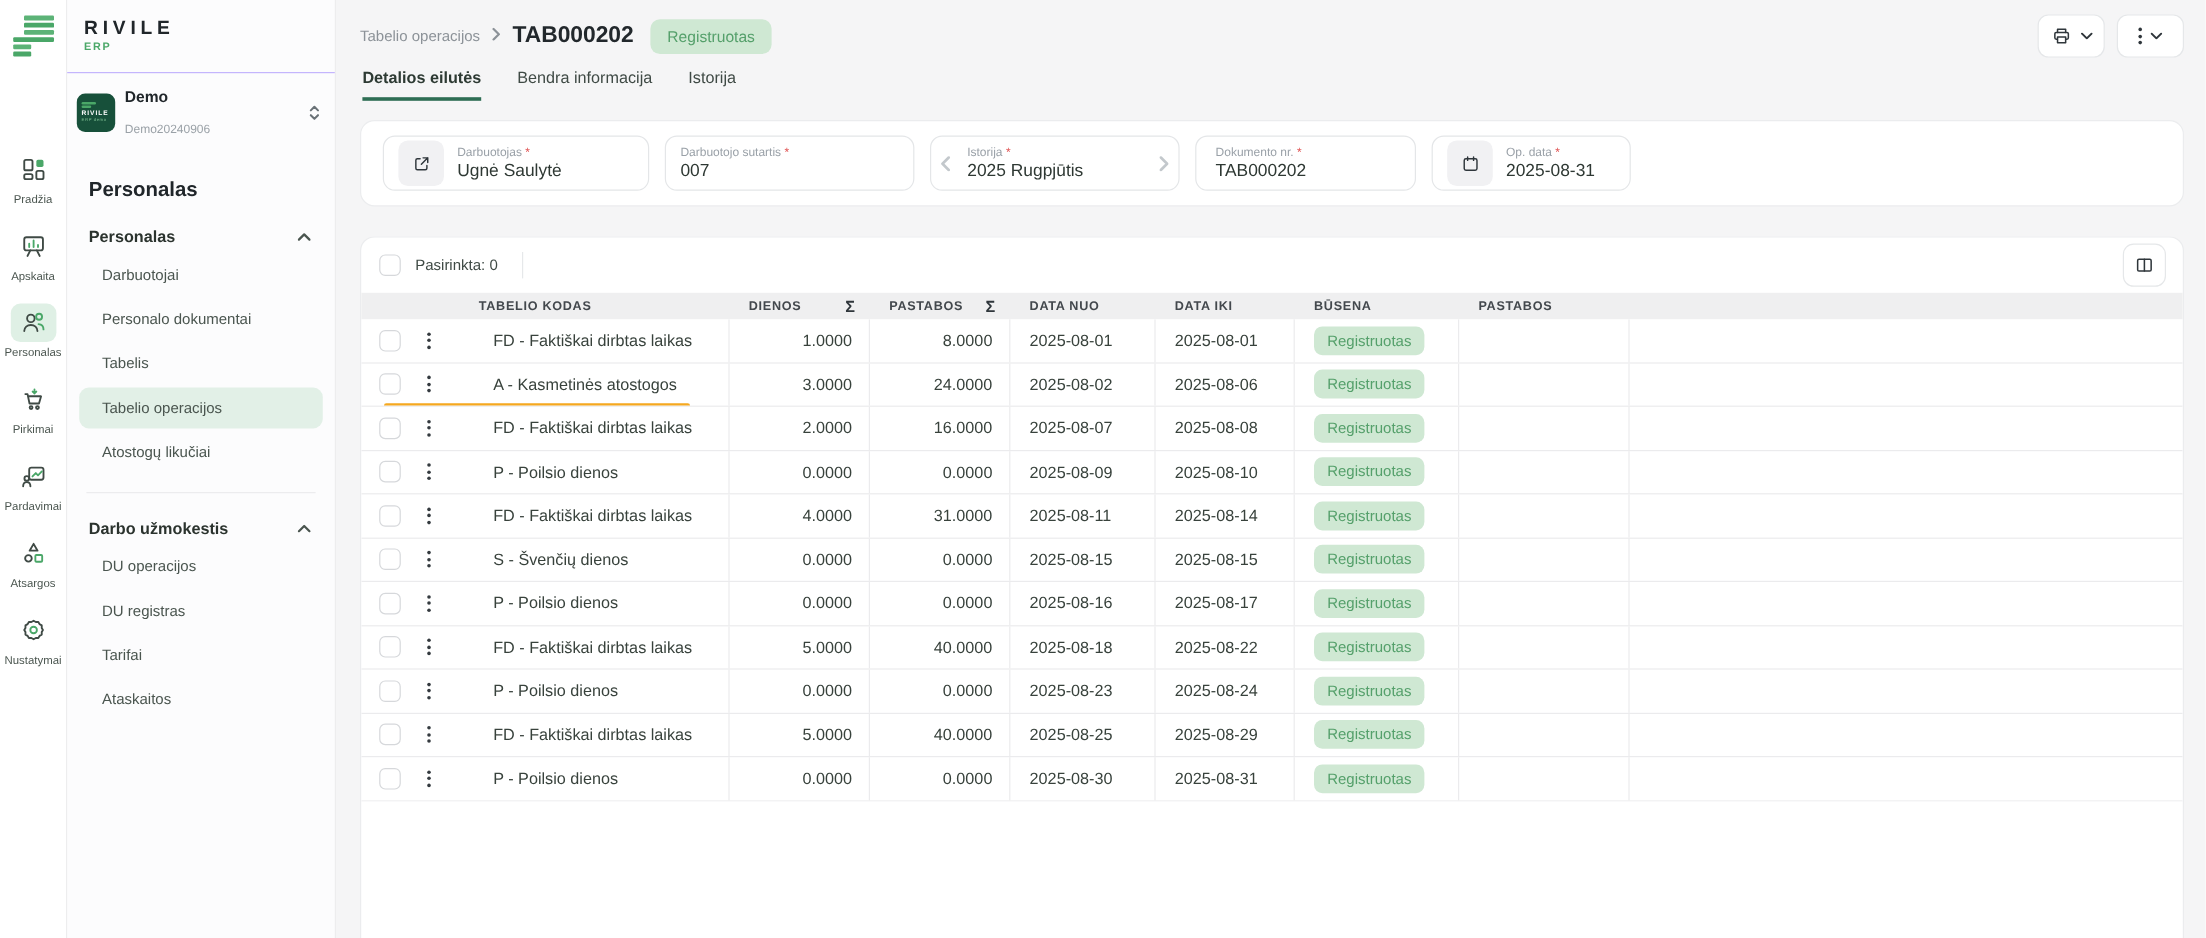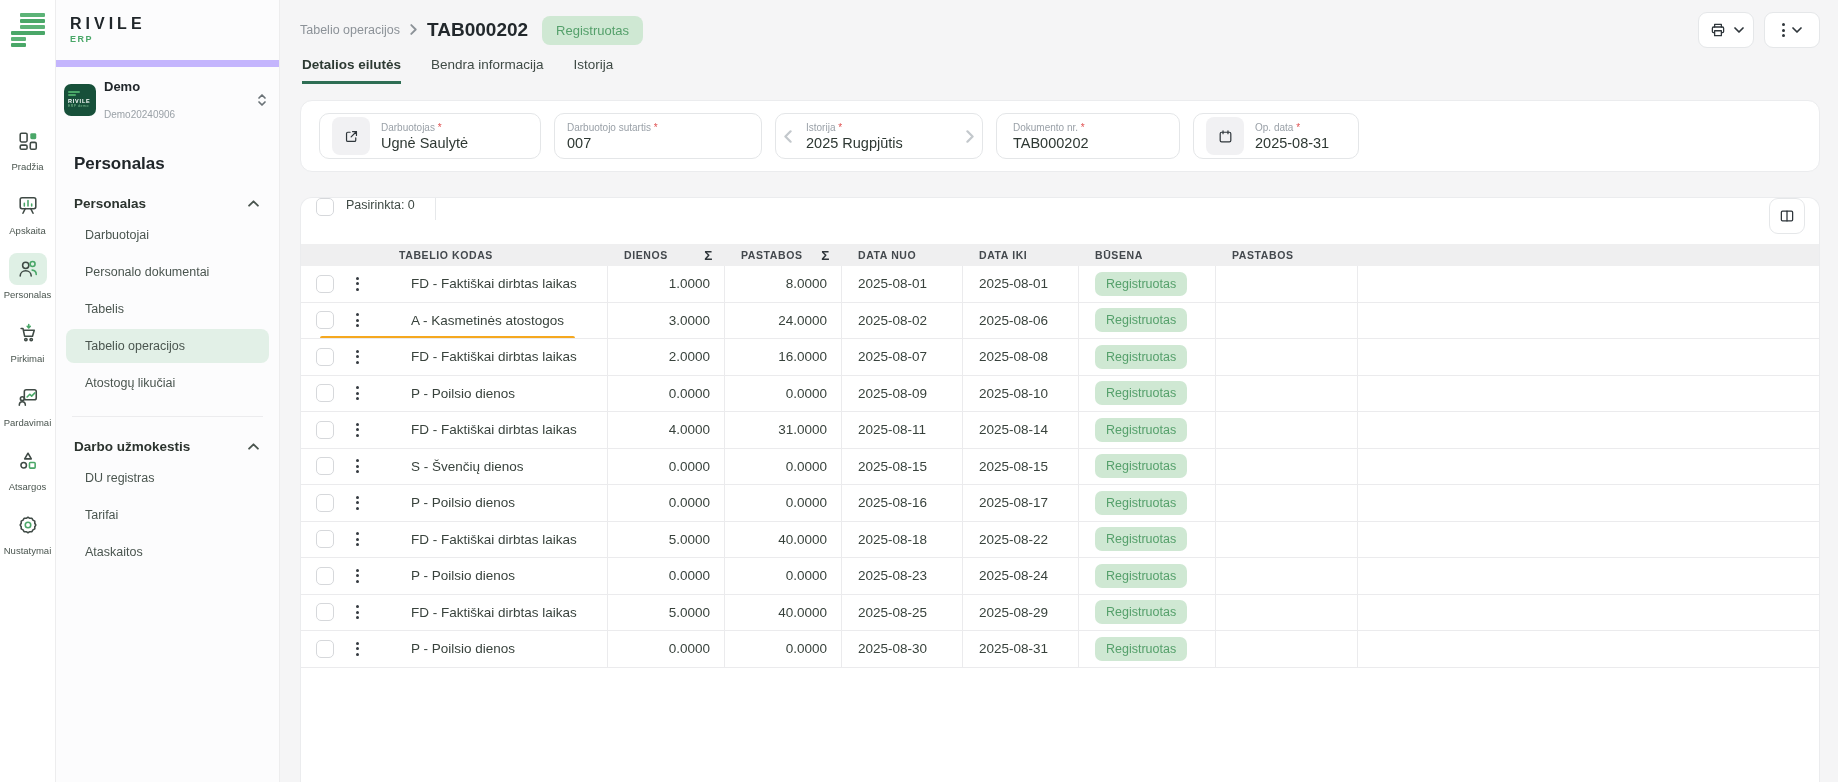--- a/index.html
+++ b/index.html
@@ -24,21 +24,21 @@
   .rail-item { display:flex; flex-direction:column; align-items:center; gap:4px; cursor:pointer; }
   .rail-item .icon-wrap { width:38px; height:32px; border-radius:8px; display:flex; align-items:center; justify-content:center; }
   .rail-item.active .icon-wrap { background:#dff0e5; }
   .rail-item .rlabel { font-size:9.5px; color:#4a554f; }
 
   
   .sidebar { width:224px; background:#fcfcfd; border-right:1px solid #ededee; flex-shrink:0; display:flex; flex-direction:column; }
   .brand { padding:15px 0 0 14px; }
   .brand-name { font-size:16px; font-weight:bold; letter-spacing:4px; color:#20262a; }
   .brand-sub { font-size:9px; font-weight:bold; letter-spacing:1.5px; color:#4aa768; margin-top:1px; }
-  .account { margin-top:16px; border-top:7px solid #c4b5fd; padding:12px 12px 12px 8px; display:flex; align-items:center; gap:8px; cursor:pointer; }
+  .account { margin-top:16px; border-top:1px solid #c4b5fd; padding:12px 12px 12px 8px; display:flex; align-items:center; gap:8px; cursor:pointer; }
   .avatar { width:32px; height:32px; border-radius:7px; background:#17503a; display:flex; flex-direction:column; align-items:flex-start; justify-content:center; padding-left:4px; flex-shrink:0; }
   .avatar i { display:block; width:12px; height:2px; background:#4aa768; margin-bottom:1px; border-radius:1px; }
   .avatar i:nth-child(2){ width:8px; }
   .avatar .av-name { font-size:5.5px; font-weight:bold; color:#fff; letter-spacing:0.8px; margin-top:1px; }
   .avatar .av-sub { font-size:3.5px; color:#7fc093; letter-spacing:0.5px; }
   .acc-text { flex:1; min-width:0; }
   .acc-name { font-size:13px; font-weight:bold; color:#20262a; }
   .acc-id { font-size:10px; color:#9aa1a7; margin-top:15px; }
   .updown { color:#6a7277; }
   .side-title { font-size:17px; font-weight:bold; color:#20262a; padding:22px 0 0 18px; }
@@ -71,21 +71,21 @@
   .field .pre-icon { width:38px; height:38px; background:#f1f1f3; border-radius:8px; display:flex; align-items:center; justify-content:center; margin-right:11px; flex-shrink:0; }
   .f-label { font-size:10px; color:#9aa1a8; }
   .f-label.req::after { content:" *"; color:#e05252; }
   .f-value { font-size:14.5px; color:#2e3833; margin-top:2px; }
   .fw1{ width:222px; } .fw2{ width:208px; } .fw3{ width:208px; padding:0 8px; } .fw4{ width:184px; padding-left:16px; } .fw5{ width:166px; }
   .period-mid { flex:1; padding-left:14px; }
   .chev-side { color:#c3c8cc; flex-shrink:0; }
 
   
   .table-card { margin:25px 18px 0 20px; background:#fff; border:1px solid #ebecee; border-bottom:none; border-radius:12px 12px 0 0; flex:1; display:flex; flex-direction:column; min-height:0; overflow:hidden; }
-  .toolbar { height:46px; display:flex; padding:0 14px 0 15px; flex-shrink:0; }
+  .toolbar { height:46px; display:flex; align-items:center; padding:0 14px 0 15px; flex-shrink:0; }
   .checkbox { width:18px; height:18px; border:1.5px solid #d6d8db; border-radius:5px; background:#fff; display:inline-block; flex-shrink:0; cursor:pointer; }
   .sel-label { font-size:12.5px; color:#3f4a45; margin-left:12px; }
   .tb-divider { width:1px; height:22px; background:#e6e8ea; margin-left:20px; }
   .col-btn { margin-left:auto; width:36px; height:36px; border:1px solid #e5e7e9; border-radius:9px; background:#fff; display:flex; align-items:center; justify-content:center; cursor:pointer; }
 
   .grid-head, .trow { display:grid; grid-template-columns:307px 117px 117px 121px 116px 137px 142px 1fr; }
   .grid-head { background:#efeff0; height:22px; flex-shrink:0; }
   .hcell { display:flex; align-items:center; font-size:10.5px; font-weight:bold; letter-spacing:0.6px; color:#43484d; padding:0 12px 0 16px; }
   .hcell.first { padding-left:98px; }
   .hcell .sigma { margin-left:auto; font-size:13.5px; font-weight:bold; color:#2f363b; cursor:pointer; }
@@ -230,20 +230,21 @@
 
   <div class="side-divider"></div>
 
   <div class="side-section">
     <div class="sec-head">
       <span class="sec-label">Darbo užmokestis</span>
       <svg class="stroke" viewBox="0 0 10 6" width="11" height="7" style="stroke:#4a554f">
           <path d="M1 5l4-4 4 4"></path>
         </svg>
     </div>
+    <div class="side-item">DU operacijos</div>
     <div class="side-item">DU registras</div>
     <div class="side-item">Tarifai</div>
     <div class="side-item">Ataskaitos</div>
   </div>
 </aside>
 
 <main class="main">
 
   <header class="topbar">
     <span class="crumb">Tabelio operacijos</span>

